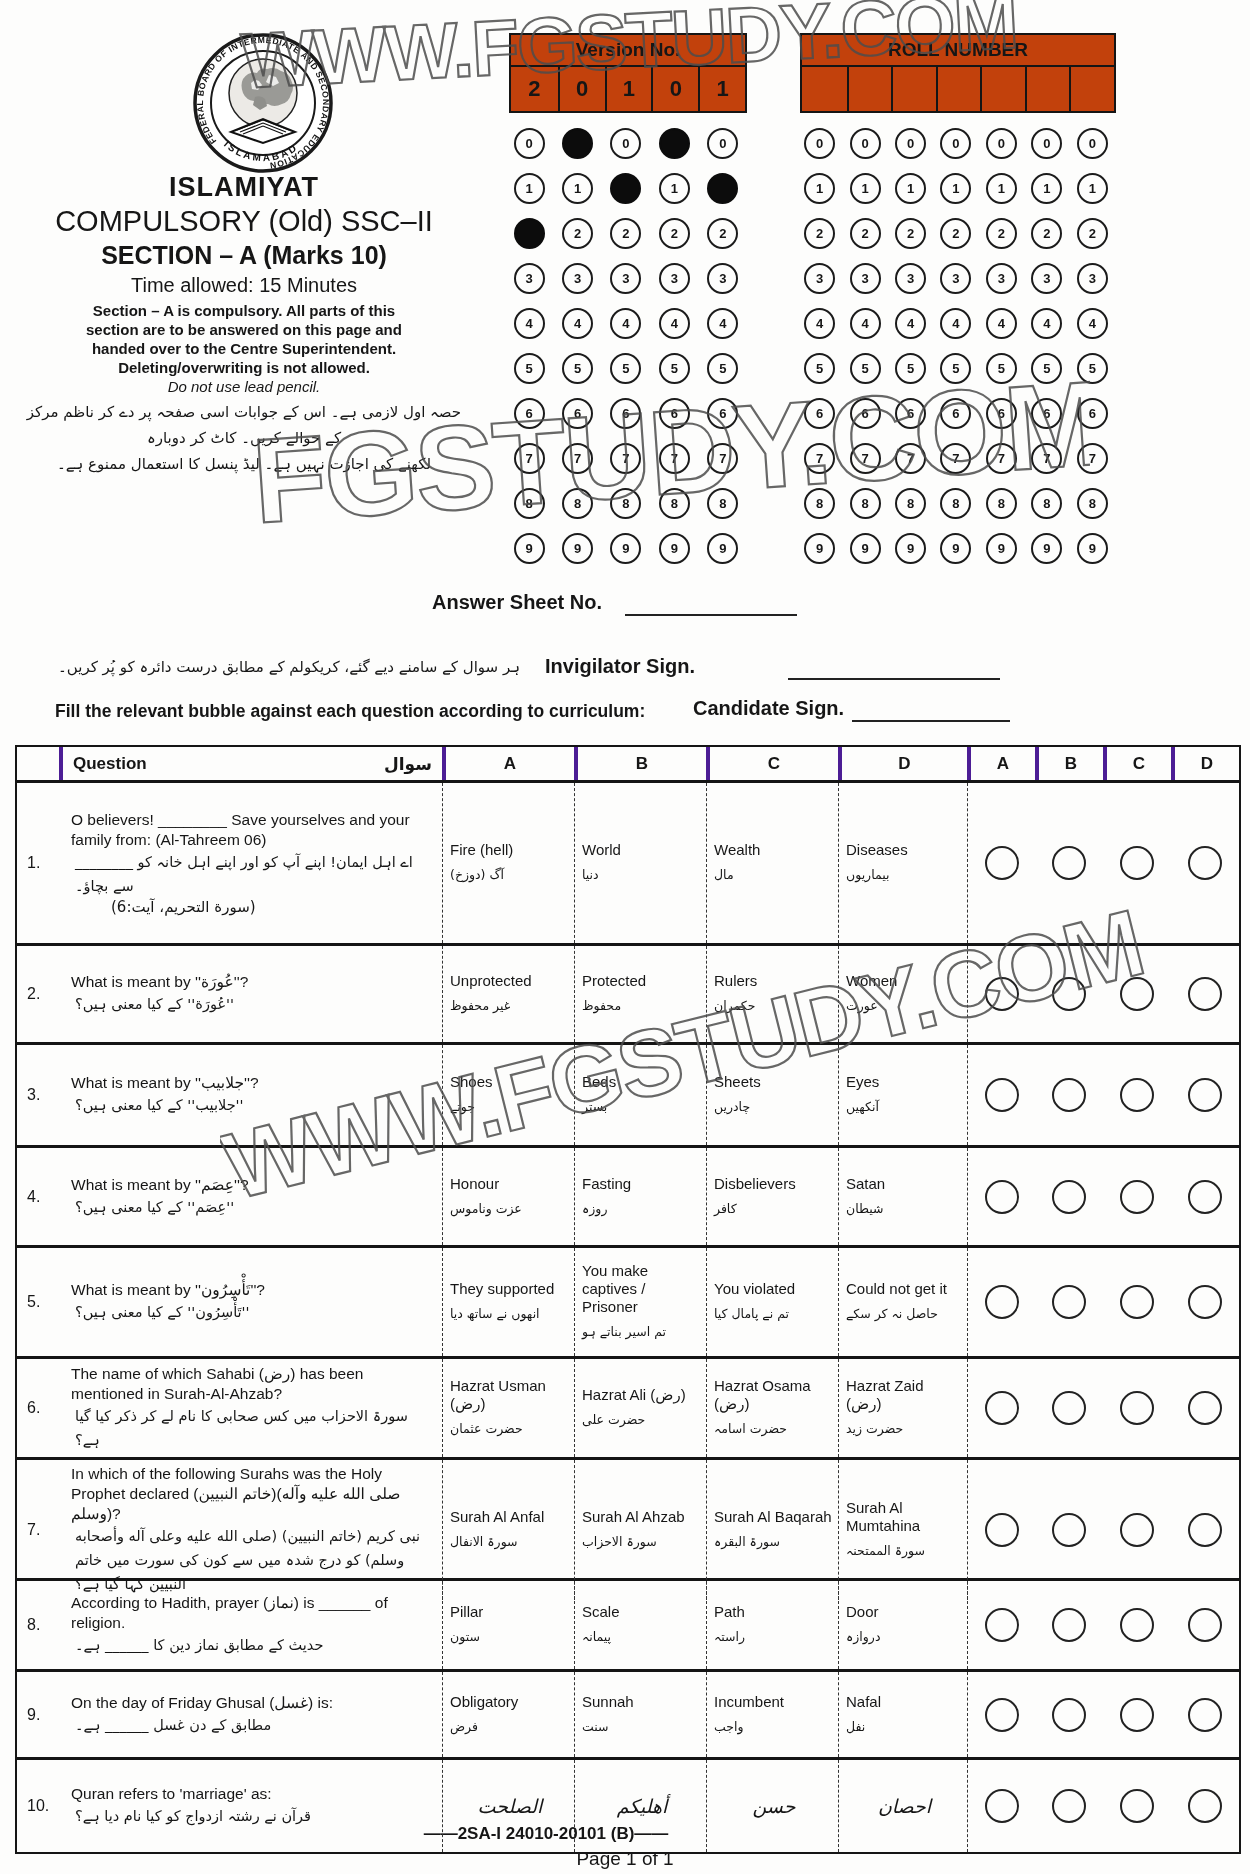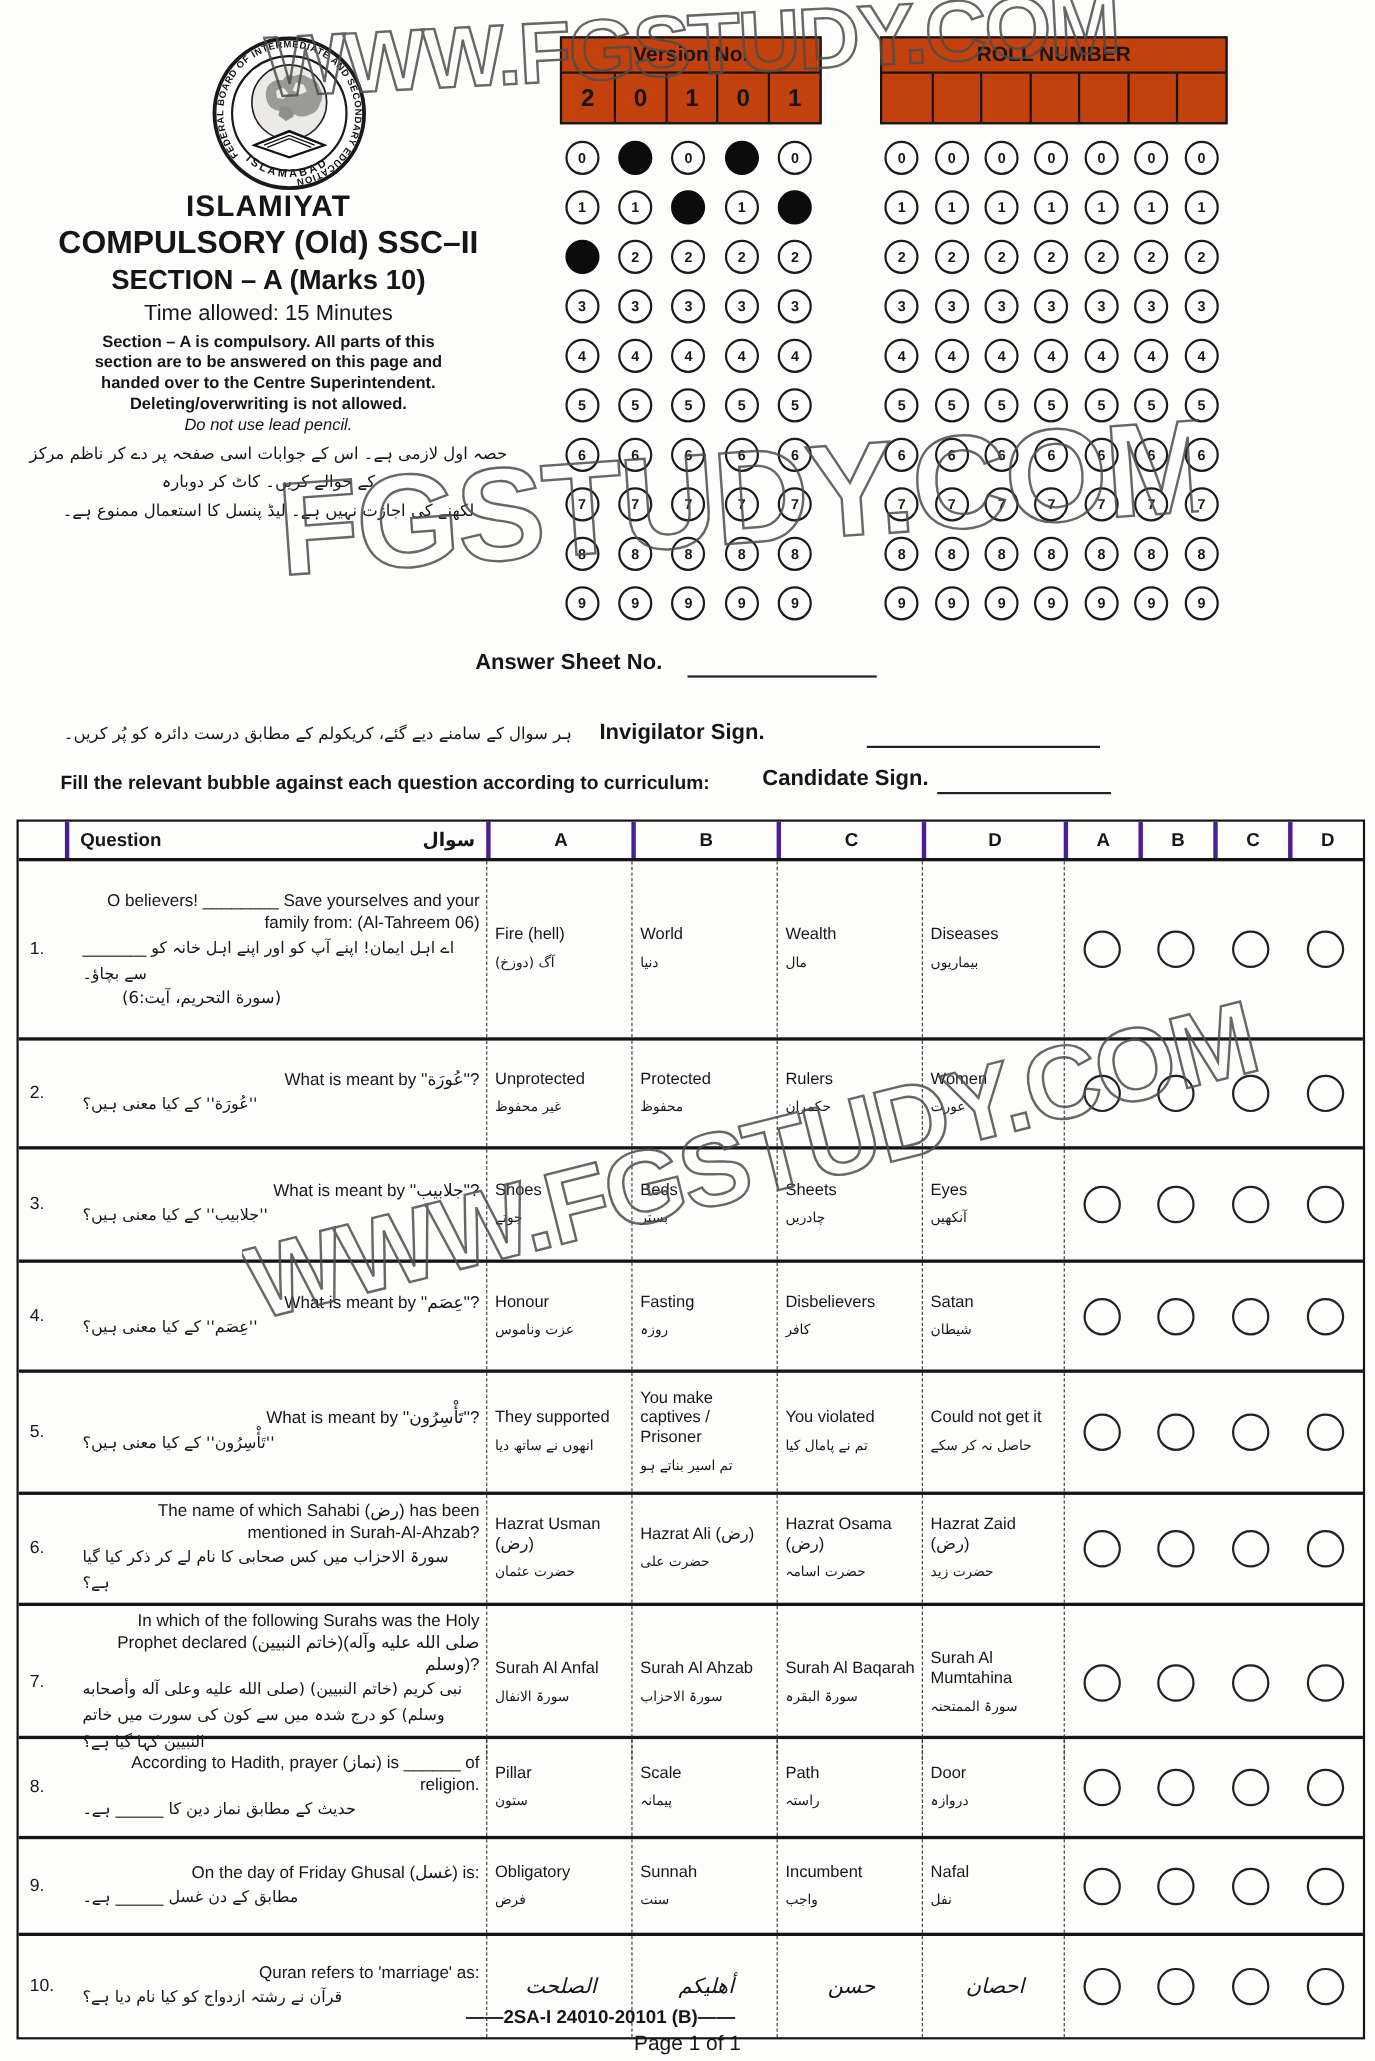--- a/index.html
+++ b/index.html
@@ -9,21 +9,21 @@
   .ur{font-family:"DejaVu Sans",sans-serif;direction:rtl;}
 
   
   .wm{position:absolute;pointer-events:none;z-index:6;}
   .wm text{fill:none;stroke:#4d4d4d;stroke-width:2.2;font-family:"Liberation Sans",sans-serif;
            font-weight:bold;letter-spacing:-2px;opacity:.85;}
 
   
   .titleblock{left:18px;top:172px;width:452px;text-align:center;z-index:2;}
   .t1{font-size:27px;font-weight:bold;letter-spacing:1px;}
-  .t2{font-size:29px;font-weight:bold;margin-top:2px;}
+  .t2{font-size:29px;font-weight:normal;margin-top:2px;}
   .t3{font-size:25px;font-weight:bold;margin-top:3px;}
   .t4{font-size:20px;margin-top:4px;}
   .instr{font-size:15px;font-weight:bold;line-height:19px;margin-top:4px;}
   .nopencil{font-size:15px;font-style:italic;margin-top:1px;}
   .urdunote{font-size:15px;line-height:26px;margin-top:4px;}
 
   
   .numbox{border:2.5px solid #151515;background:#c2410c;z-index:2;}
   .bhead{height:30px;border-bottom:2px solid #151515;display:flex;align-items:center;justify-content:center;
          font-weight:bold;font-size:19px;}
@@ -47,21 +47,21 @@
   .trow{display:grid;grid-template-columns:42px 383px 132px 132px 132px 129px 68px 68px 68px 68px;
         border-bottom:3px solid #151515;}
   .trow:last-child{border-bottom:none;}
   .hrow{height:33px;font-weight:bold;font-size:17px;}
   .hrow>div{display:flex;align-items:center;justify-content:center;border-left:4px solid #4c1d95;}
   .hrow>div:first-child{border-left:none;}
   .hrow .hq{justify-content:space-between;padding:0 10px;}
   .cell{position:relative;}
   .num{display:flex;align-items:center;justify-content:flex-start;padding-left:10px;font-size:16px;}
   .qcell{display:flex;flex-direction:column;justify-content:center;padding:4px 6px 4px 12px;}
-  .q-en{font-size:15.5px;line-height:20px;text-align:right;}
+  .q-en{font-size:15.5px;line-height:20px;}
   .q-ur{font-size:14.5px;line-height:24px;text-align:left;padding-left:4px;}
   .q-ur2{font-size:15px;text-align:left;padding-left:40px;}
   .opt{border-left:1.6px dashed #333;display:flex;flex-direction:column;justify-content:center;padding:3px 4px 3px 7px;}
   .o-en{font-size:15px;line-height:18px;}
   .o-ur{font-size:12.5px;line-height:20px;text-align:left;margin-top:6px;}
   .o-ur.big{font-size:19px;text-align:center;margin-top:0;font-style:italic;}
   .bubcell{display:flex;align-items:center;justify-content:center;}
   .bubcell.first{border-left:1.6px dashed #333;}
   .ab{width:30px;height:30px;border:2px solid #222;border-radius:50%;}
 

